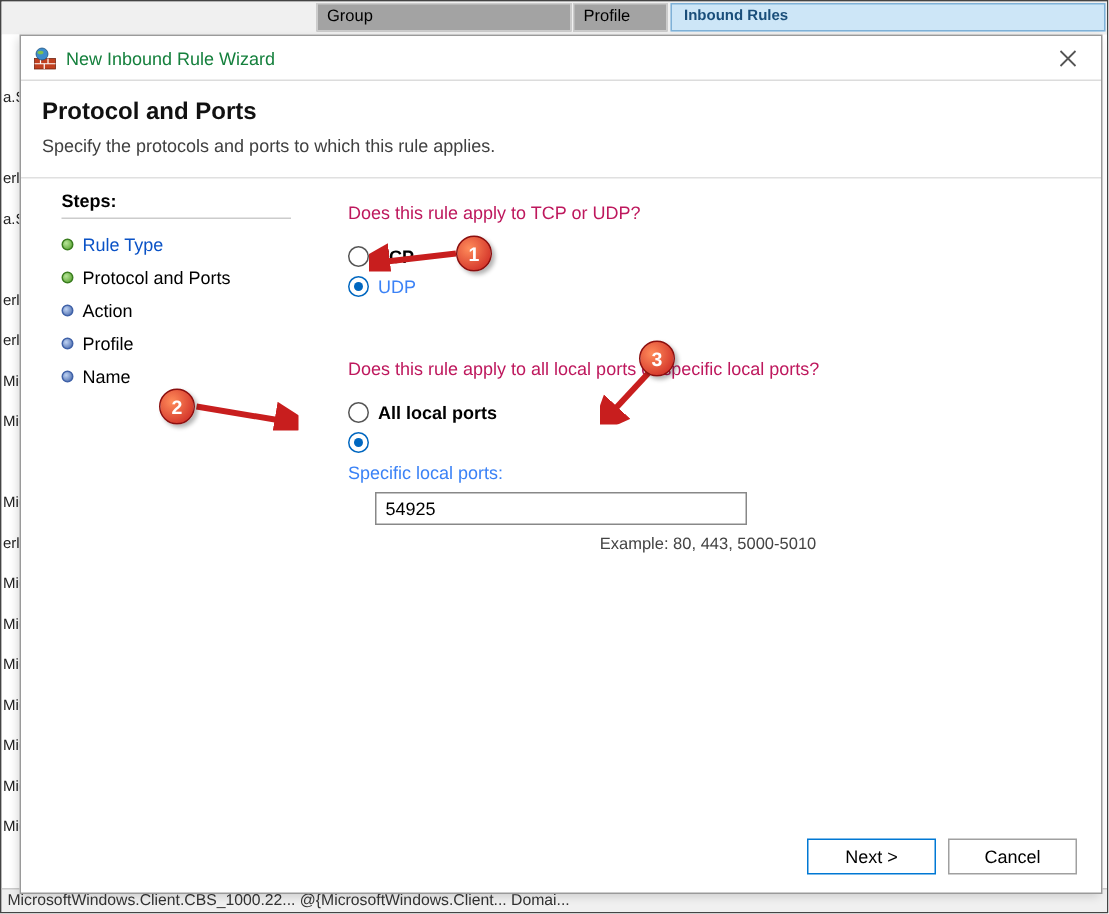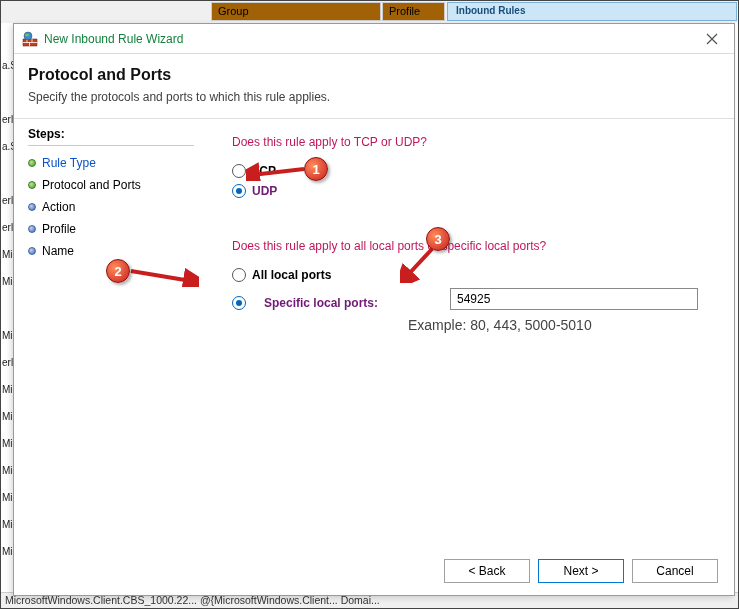--- a/index.html
+++ b/index.html
@@ -1,21 +1,21 @@
 <!DOCTYPE html>
 <html><head>
 <meta charset="utf-8">
 <style>
   * { box-sizing: border-box; }
   html, body { margin: 0; padding: 0; font-family: "Segoe UI", Tahoma, sans-serif; font-size: 12px; color: #000; background: #fff; }
   .root { width: 739px; height: 609px; position: relative; overflow: hidden; border: 1px solid #444; }
 
   
   .bg-header { position: absolute; top: 0; left: 0; right: 0; height: 22px; background: #f0f0f0; }
-  .bg-col { position: absolute; top: 1px; height: 19px; background: #a16207; border: 1px solid #ccc; font-size: 11px; padding: 2px 6px; }
+  .bg-col { position: absolute; top: 1px; height: 19px; background: #a3a3a3; border: 1px solid #ccc; font-size: 11px; padding: 2px 6px; }
   .bg-col.group { left: 210px; width: 170px; }
   .bg-col.profile { left: 381px; width: 63px; }
   .bg-inbound { position: absolute; top: 1px; left: 446px; width: 290px; height: 19px; background: #cde6f7; border: 1px solid #7fb1d7; font-size: 10px; font-weight: 700; color: #1a4e7a; padding: 2px 8px; }
   .bg-left { position: absolute; top: 22px; left: 0; width: 12px; bottom: 16px; background: #fff; font-size: 10px; color: #222; line-height: 27px; padding-top: 2px; }
   .bg-left div { height: 27px; overflow: hidden; padding-left: 1px; }
   .bg-statusbar { position: absolute; bottom: 0; left: 0; right: 0; height: 16px; background: #f0f0f0; font-size: 10.5px; color: #333; padding: 1px 4px; border-top: 1px solid #ccc; white-space: nowrap; overflow: hidden; }
 
   
   .dialog { position: absolute; top: 22px; left: 12px; width: 722px; height: 573px; background: #fff; border: 1px solid #9a9a9a; box-shadow: -2px 2px 6px rgba(0,0,0,0.15); }
   .titlebar { height: 30px; display: flex; align-items: center; padding: 0 8px; border-bottom: 1px solid #dcdcdc; position: relative; }
@@ -23,41 +23,41 @@
   .titlebar .title { color: #15803d; font-size: 12px; }
   .titlebar .close { position: absolute; right: 0; top: 0; width: 44px; height: 30px; display: flex; align-items: center; justify-content: center; color: #555; }
 
   .header-area { padding: 12px 14px 8px 14px; }
   .header-area h1 { margin: 0 0 6px 0; font-size: 16px; font-weight: 700; color: #111; }
   .header-area p { margin: 0; font-size: 12px; color: #404040; }
 
   .divider { height: 1px; background: #e0e0e0; margin: 6px 0 0 0; }
 
   .body { display: flex; height: calc(100% - 30px - 58px - 48px); }
-  .steps-col { width: 190px; padding: 8px 10px 0 14px; }
+  .steps-col { width: 190px; padding: 8px 10px 0 27px; }
   .steps-heading { font-weight: 700; margin-bottom: 4px; }
   .steps-underline { height: 1px; background: #ccc; margin-bottom: 6px; }
   .step { display: flex; align-items: center; padding: 4px 0; font-size: 12px; gap: 6px; }
   .bullet { width: 8px; height: 8px; border-radius: 50%; flex-shrink: 0; border: 1px solid #3a7d1f; background: radial-gradient(circle at 35% 35%, #b7e597, #4f9c28); }
   .bullet.pending { border: 1px solid #4062a8; background: radial-gradient(circle at 35% 35%, #bfd3f3, #4062a8); }
   .step.done { color: #0a52c6; }
   .step.current { color: #000; }
 
   .content-col { flex: 1; padding: 16px 22px 0 28px; position: relative; }
   .q { font-size: 12px; color: #be185d; margin-bottom: 12px; }
   .radio-row { display: flex; align-items: center; gap: 6px; padding: 3px 0; font-size: 12px; }
   .radio-row strong { font-weight: 700; }
   .radio-outer { width: 14px; height: 14px; border-radius: 50%; border: 1.5px solid #555; display: flex; align-items: center; justify-content: center; flex-shrink: 0; }
   .radio-outer.sel { border-color: #0067c0; }
   .radio-inner { width: 6px; height: 6px; border-radius: 50%; background: #0067c0; }
-  .selected-label { color: #701a75; font-weight: 700; }
-
-  .port-row { display: flex; align-items: flex-end; gap: 18px; padding: 3px 0; }
+  .selected-label { color: #3b82f6; font-weight: 400; }
+
+  .port-row { display: flex; align-items: flex-start; gap: 6px; padding: 3px 0; flex-direction: column; }
   .port-input { margin-left: 18px; width: 248px; height: 22px; border: 1px solid #888; padding: 2px 6px; font-size: 12px; }
-  .example { margin-left: 176px; font-size: 14px; color: #444; margin-top: 4px; }
+  .example { font-size: 11px; color: #444; margin-top: 4px; text-align: center; }
 
   .footer { position: absolute; bottom: 0; left: 0; right: 0; height: 48px; display: flex; justify-content: flex-end; align-items: center; gap: 8px; padding: 0 16px; }
   .btn { min-width: 86px; height: 24px; background: #fff; border: 1px solid #a0a0a0; font-size: 12px; display: flex; align-items: center; justify-content: center; user-select: none; }
   .btn.primary { border: 1.5px solid #0078d4; }
 
   
   .callout { position: absolute; width: 24px; height: 24px; border-radius: 50%; background: radial-gradient(circle at 35% 35%, #ff8c5a, #c81e1e); border: 1.5px solid #8a0e0e; color: #fff; font-weight: 700; font-size: 13px; display: flex; align-items: center; justify-content: center; box-shadow: 2px 2px 3px rgba(0,0,0,0.3); z-index: 50; }
   .arrow { position: absolute; z-index: 49; }
 </style>
 </head>
@@ -206,18 +206,17 @@
               <marker id="ah3" markerWidth="8" markerHeight="8" refX="2" refY="3" orient="auto">
                 <path d="M0,0 L0,6 L7,3 z" fill="#c81e1e"></path>
               </marker>
             </defs>
           <line x1="32" y1="2" x2="6" y2="30" stroke="#c81e1e" stroke-width="4" marker-end="url(#ah3)"></line>
         </svg>
       </div>
     </div>
 
     <div class="footer">
-      <div class="btn">&lt; Back</div>
       <div class="btn primary">Next &gt;</div>
       <div class="btn">Cancel</div>
     </div>
   </div>
 </div>
 
 </body></html>

